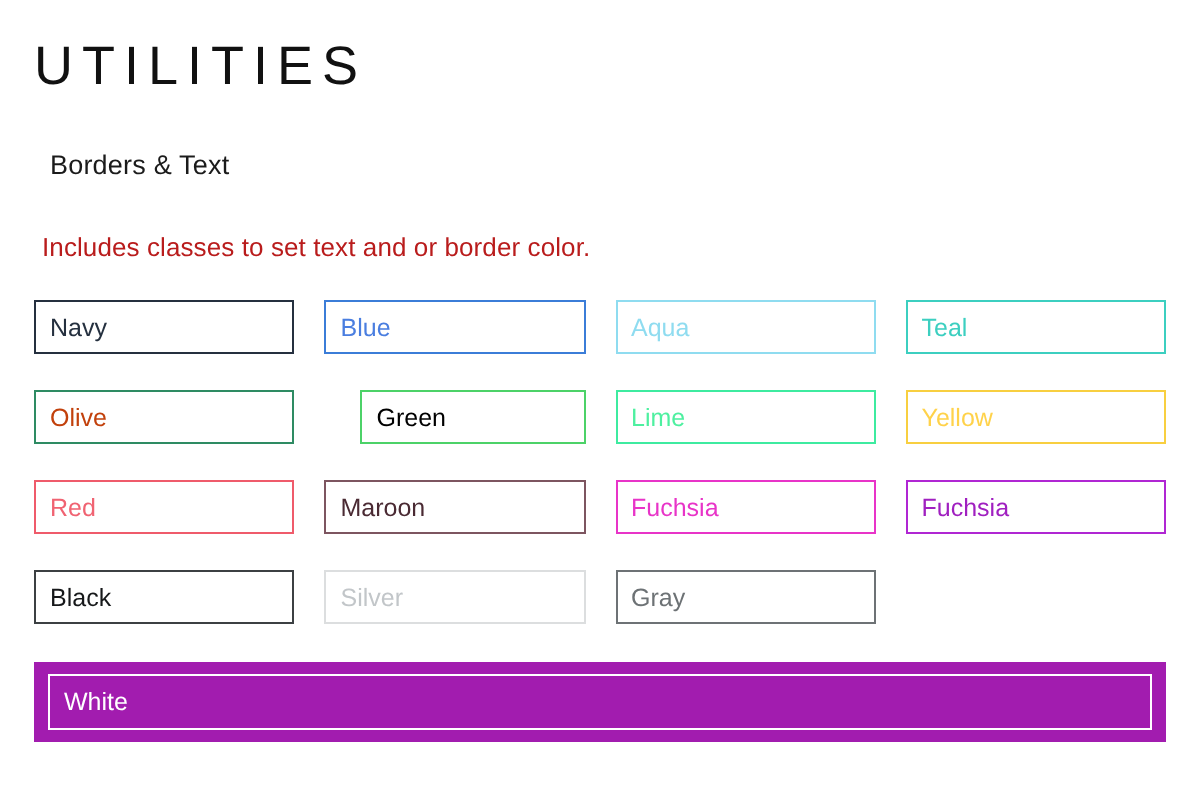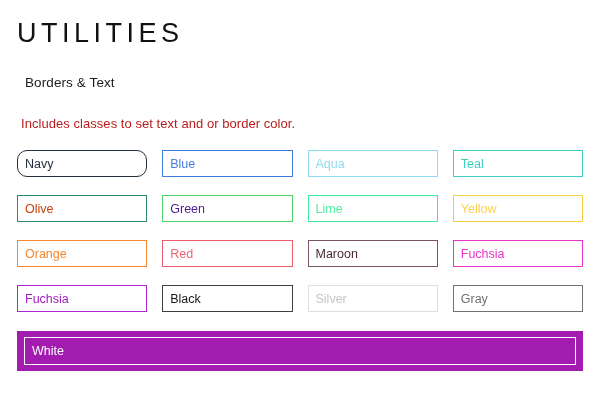--- a/index.html
+++ b/index.html
@@ -92,46 +92,43 @@
 
 <div class="page">
 
   <h1 class="page-title">UTILITIES</h1>
 
   <h2 class="section-title">Borders &amp; Text</h2>
 
   <p class="section-desc">Includes classes to set text and or border color.</p>
 
   <div class="swatch-grid">
-      <div class="swatch" style="border-color: rgb(37, 48, 63); color: rgb(37, 48, 63); border-radius: 10px;">
+      <div class="swatch" style="border-color: rgb(37, 48, 63); color: rgb(37, 48, 63);">
         <span>Navy</span>
       </div>
       <div class="swatch" style="border-color: rgb(59, 125, 216); color: rgb(74, 126, 224);">
         <span>Blue</span>
       </div>
       <div class="swatch" style="border-color: rgb(143, 220, 240); color: rgb(143, 220, 240);">
         <span>Aqua</span>
       </div>
       <div class="swatch" style="border-color: rgb(60, 207, 192); color: rgb(60, 207, 192);">
         <span>Teal</span>
       </div>
       <div class="swatch" style="border-color: rgb(46, 139, 99); color: #c2410c;">
         <span>Olive</span>
       </div>
-      <div class="swatch" style="border-color: rgb(76, 210, 104); color: #4c1d95;">
+      <div class="swatch" style="border-color: rgb(76, 210, 104); color: #000000; margin-left: 18px;">
         <span>Green</span>
       </div>
       <div class="swatch" style="border-color: rgb(62, 235, 160); color: rgb(78, 240, 160);">
         <span>Lime</span>
       </div>
       <div class="swatch" style="border-color: rgb(248, 207, 64); color: rgb(255, 210, 74);">
         <span>Yellow</span>
-      </div>
-      <div class="swatch" style="border-color: rgb(247, 135, 46); color: rgb(247, 135, 46);">
-        <span>Orange</span>
       </div>
       <div class="swatch" style="border-color: rgb(239, 91, 107); color: rgb(240, 99, 114);">
         <span>Red</span>
       </div>
       <div class="swatch" style="border-color: rgb(125, 85, 96); color: rgb(74, 42, 51);">
         <span>Maroon</span>
       </div>
       <div class="swatch" style="border-color: rgb(232, 52, 200); color: rgb(232, 52, 200);">
         <span>Fuchsia</span>
       </div>

